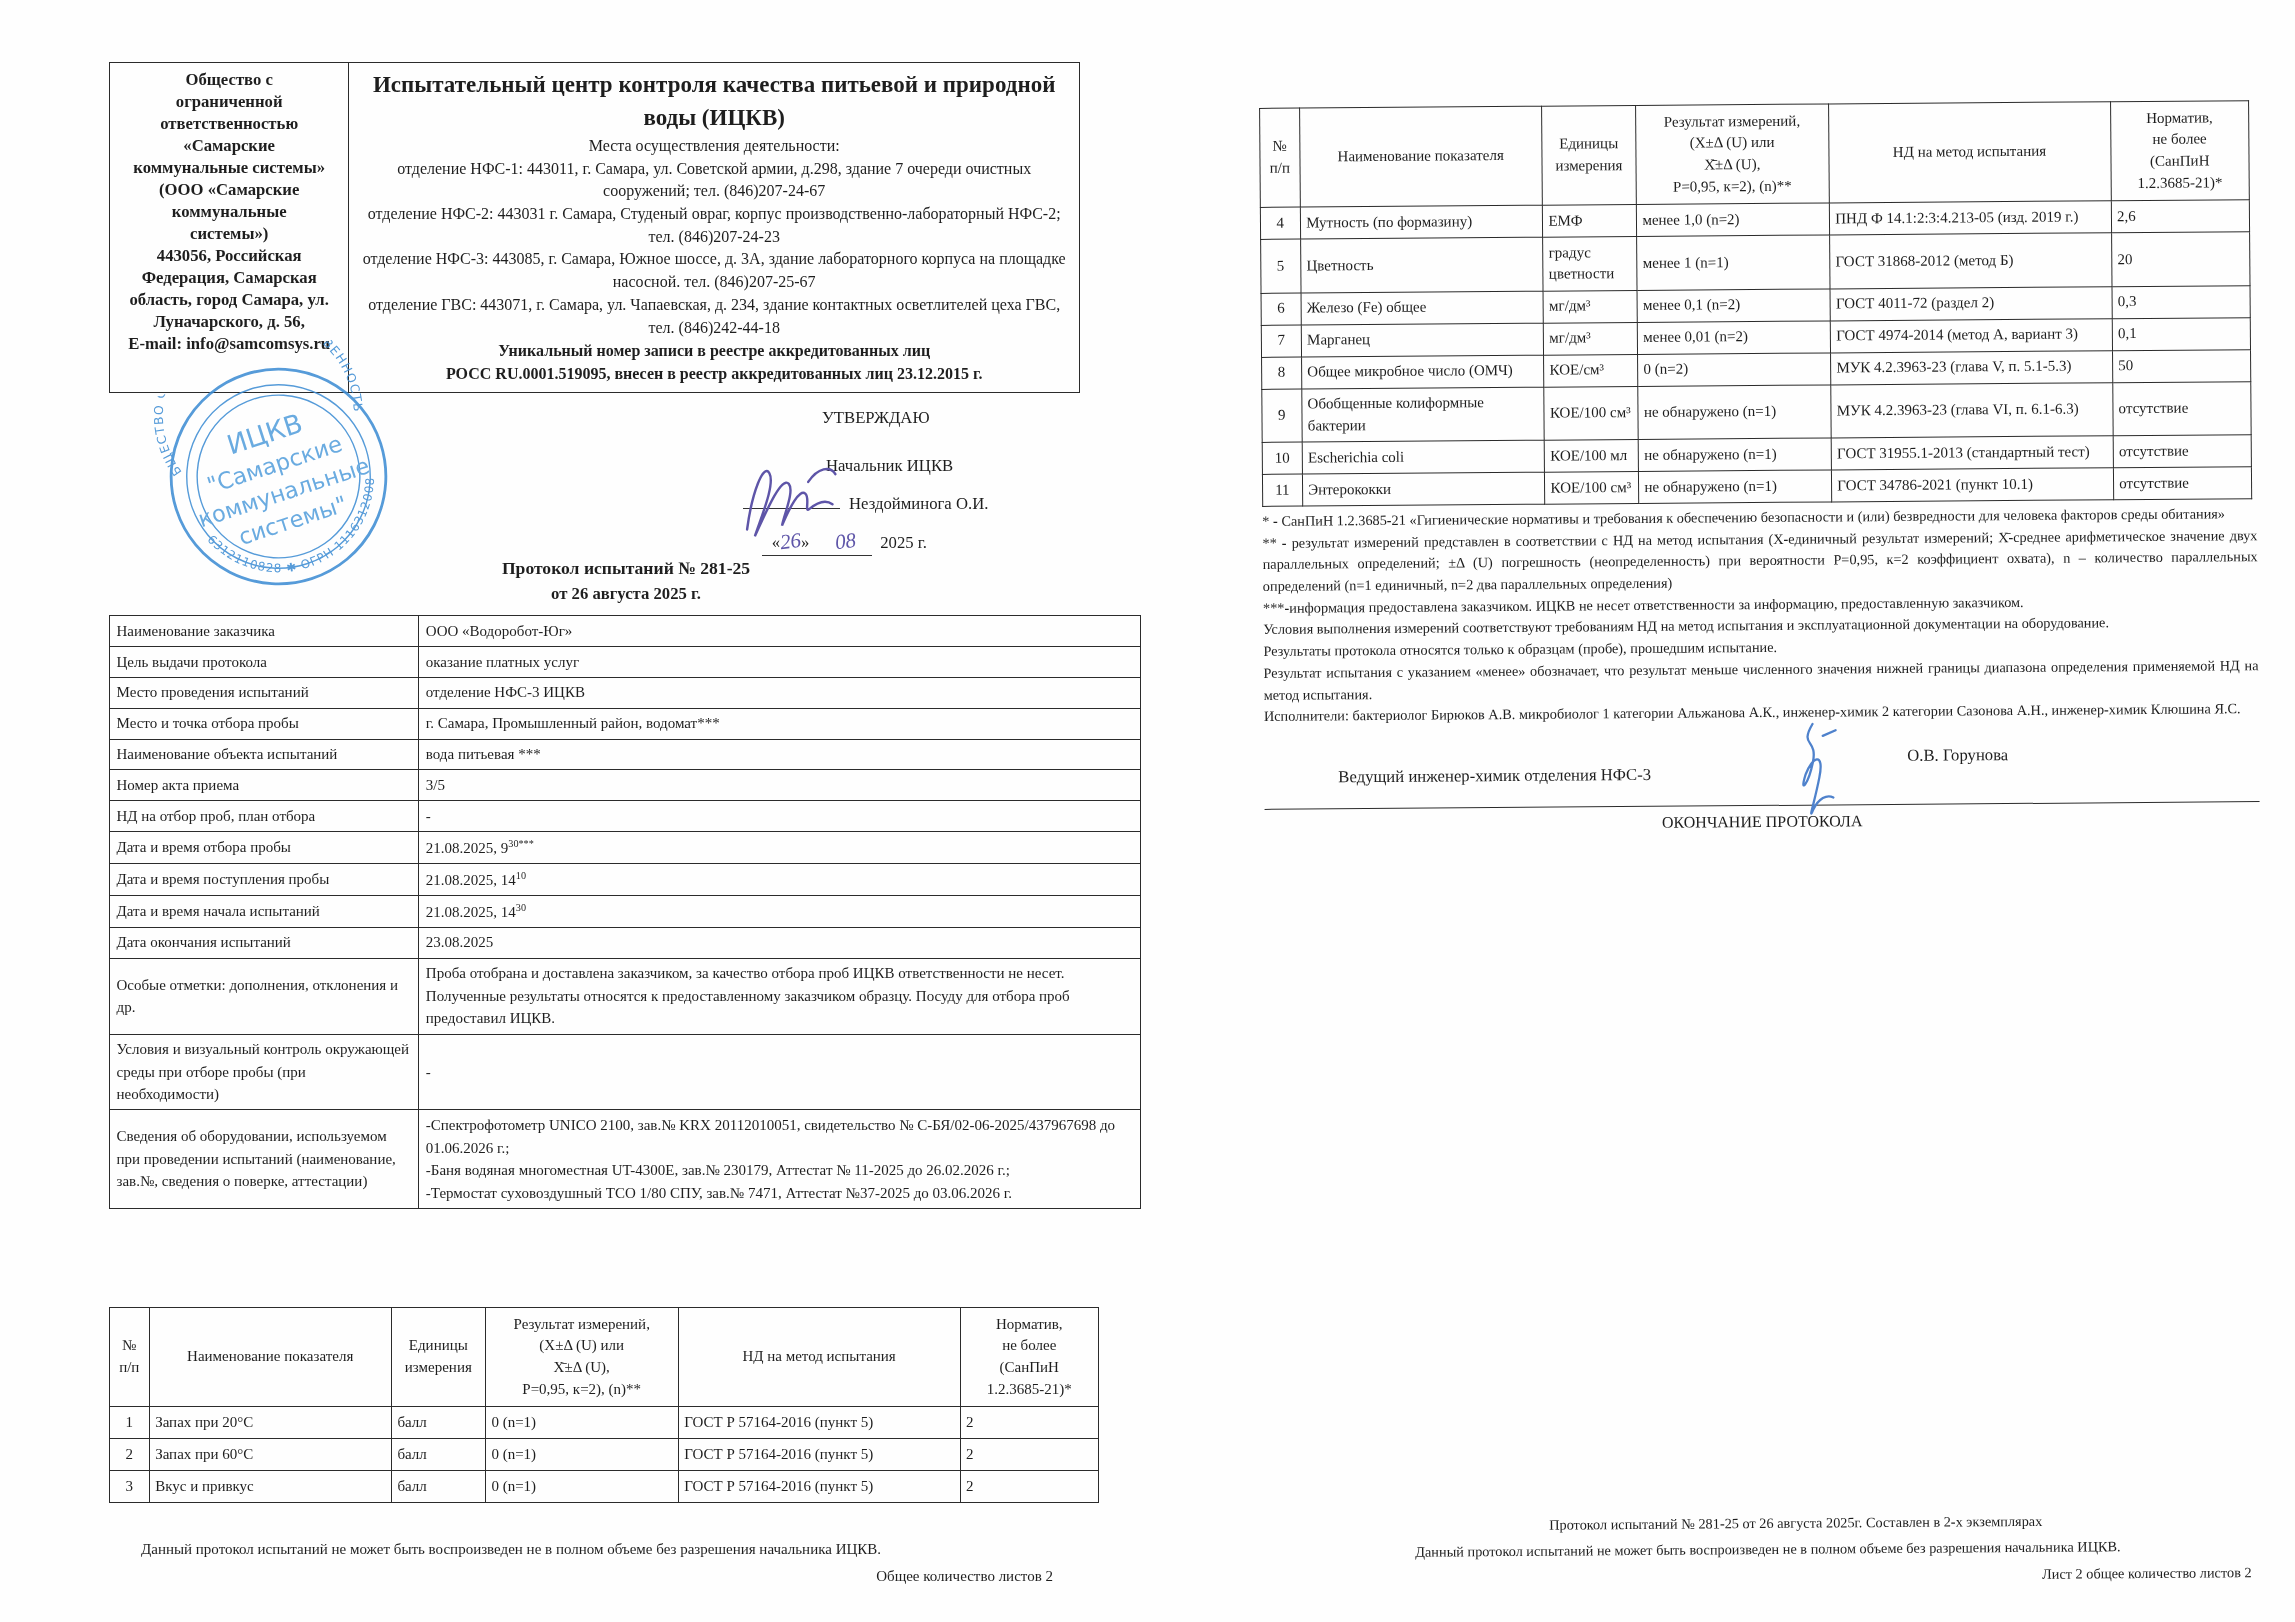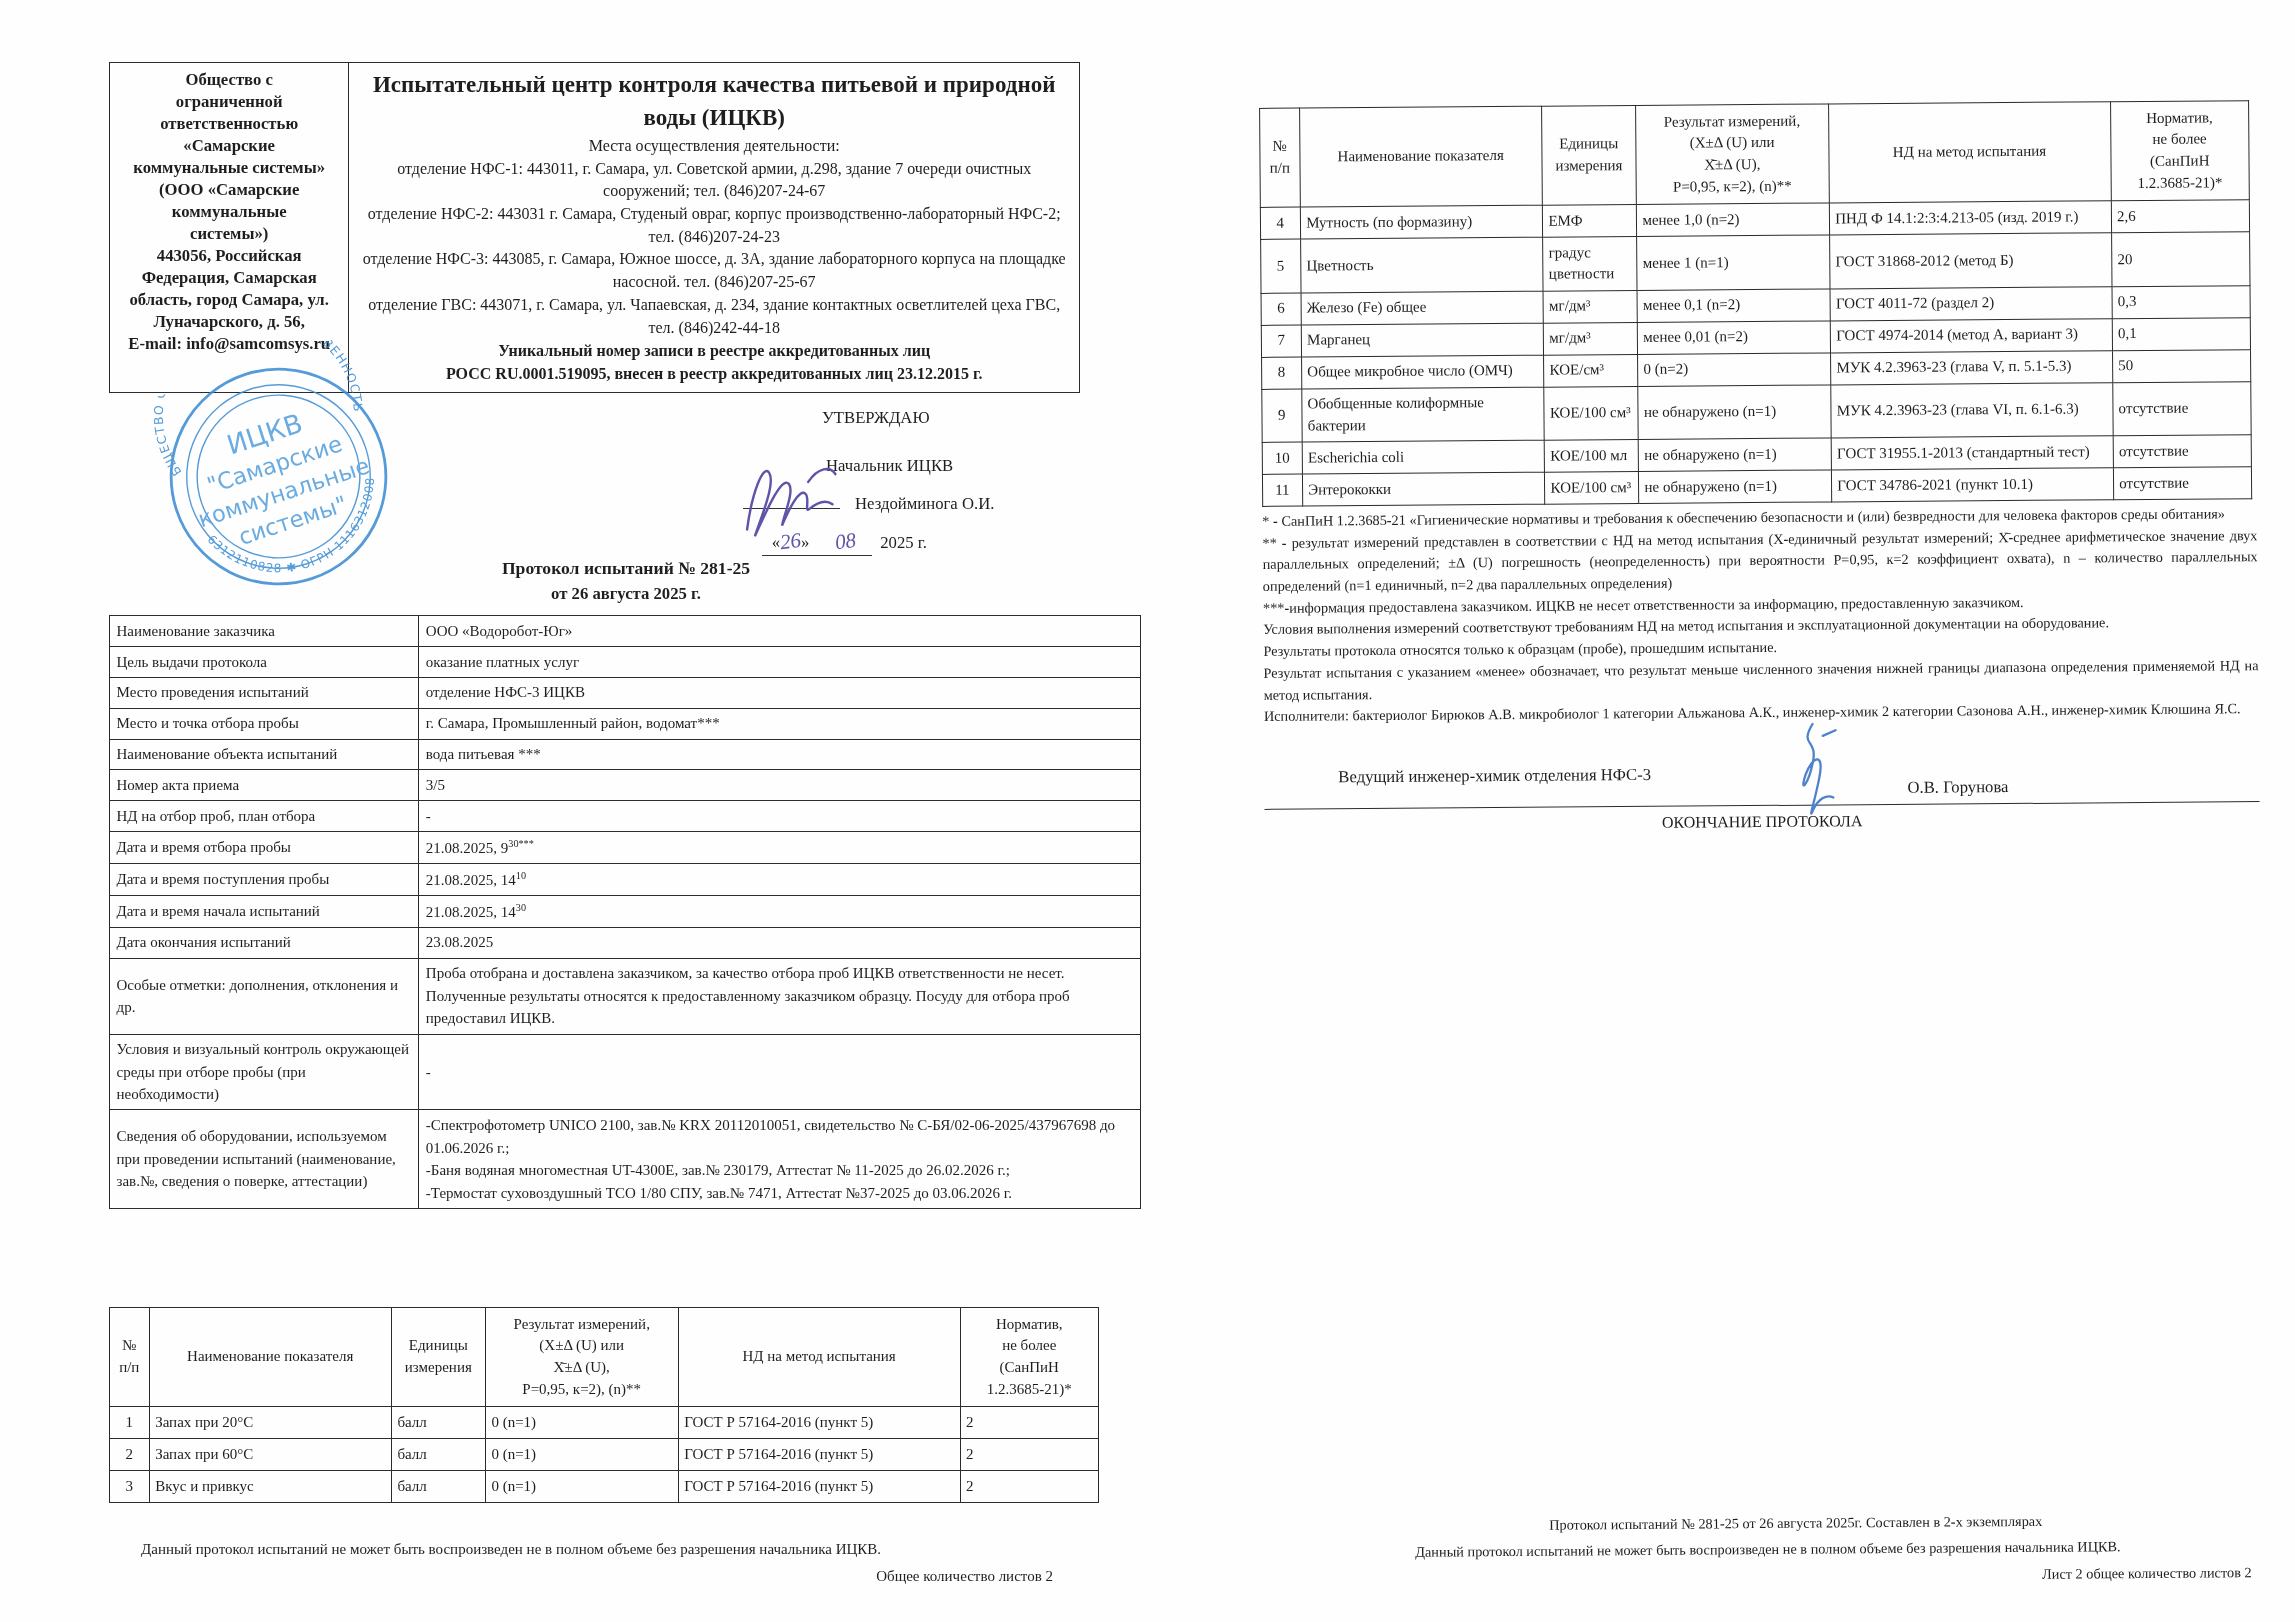--- a/index.html
+++ b/index.html
@@ -24,21 +24,21 @@
   
   .stamp{position:absolute;left:56px;top:301px;width:227px;height:227px;transform:rotate(-18deg);opacity:.88;}
 
   
   .approve{position:absolute;left:634px;top:345px;width:365px;font-size:16.7px;line-height:1.35;}
   .ap-l1{margin-left:79px;}
   .ap-l2{margin-left:83px;margin-top:25px;}
   .ap-sigline{position:relative;margin-top:6.5px;height:36px;}
   .ap-sig{position:absolute;left:-14px;top:-36px;width:139px;height:97px;}
   .ap-rule{display:inline-block;width:97px;border-bottom:1.9px solid #333;height:24px;}
-  .ap-name{display:inline-block;margin-left:15px;}
+  .ap-name{display:inline-block;margin-left:9px;}
   .ap-date{margin-top:7.4px;margin-left:18.5px;}
   .us{display:inline-block;border-bottom:1.9px solid #333;padding:0 10.2px;min-width:32px;text-align:center;}
   .hand{display:inline-block;font-style:italic;color:#5e55a8;font-size:21px;transform:rotate(-7deg);}
   .ap-year{margin-left:8.3px;}
 
   
   .title{position:absolute;top:496px;width:100%;text-align:center;font-weight:bold;font-size:17.6px;}
   .title .t2{font-size:16.7px;margin-top:4.6px;}
 
   
@@ -62,21 +62,21 @@
   
   .p1footer{position:absolute;top:1479px;width:1013px;font-size:15px;}
   .p1f-1{padding-left:32px;}
   .p1f-2{text-align:right;padding-right:69px;margin-top:10.2px;}
 
   
   .notes{margin-top:3.7px;width:995px;font-size:14.3px;line-height:1.52;text-align:justify;white-space:pre-line;}
   .sign-row{position:relative;margin-top:21px;height:56px;font-size:16.7px;}
   .sr-role{position:absolute;left:74px;top:18.5px;}
   .sr-sig{position:absolute;left:504px;top:-28px;width:79px;height:106px;}
-  .sr-name{position:absolute;left:643px;top:34px;}
+  .sr-name{position:absolute;left:643px;top:2px;}
   .endrule{border-top:1.9px solid #2b2b2b;margin-top:3.7px;width:995px;}
   .end-title{text-align:center;font-size:16px;margin-top:7.4px;}
   .p2footer{position:absolute;top:1406px;width:995px;font-size:14.3px;line-height:1.85;}
   .p2f-1{text-align:center;padding-left:56px;}
   .p2f-2{text-align:center;}
   .p2f-3{text-align:right;padding-right:14px;}
 </style>
 </head>
 <body>
 

